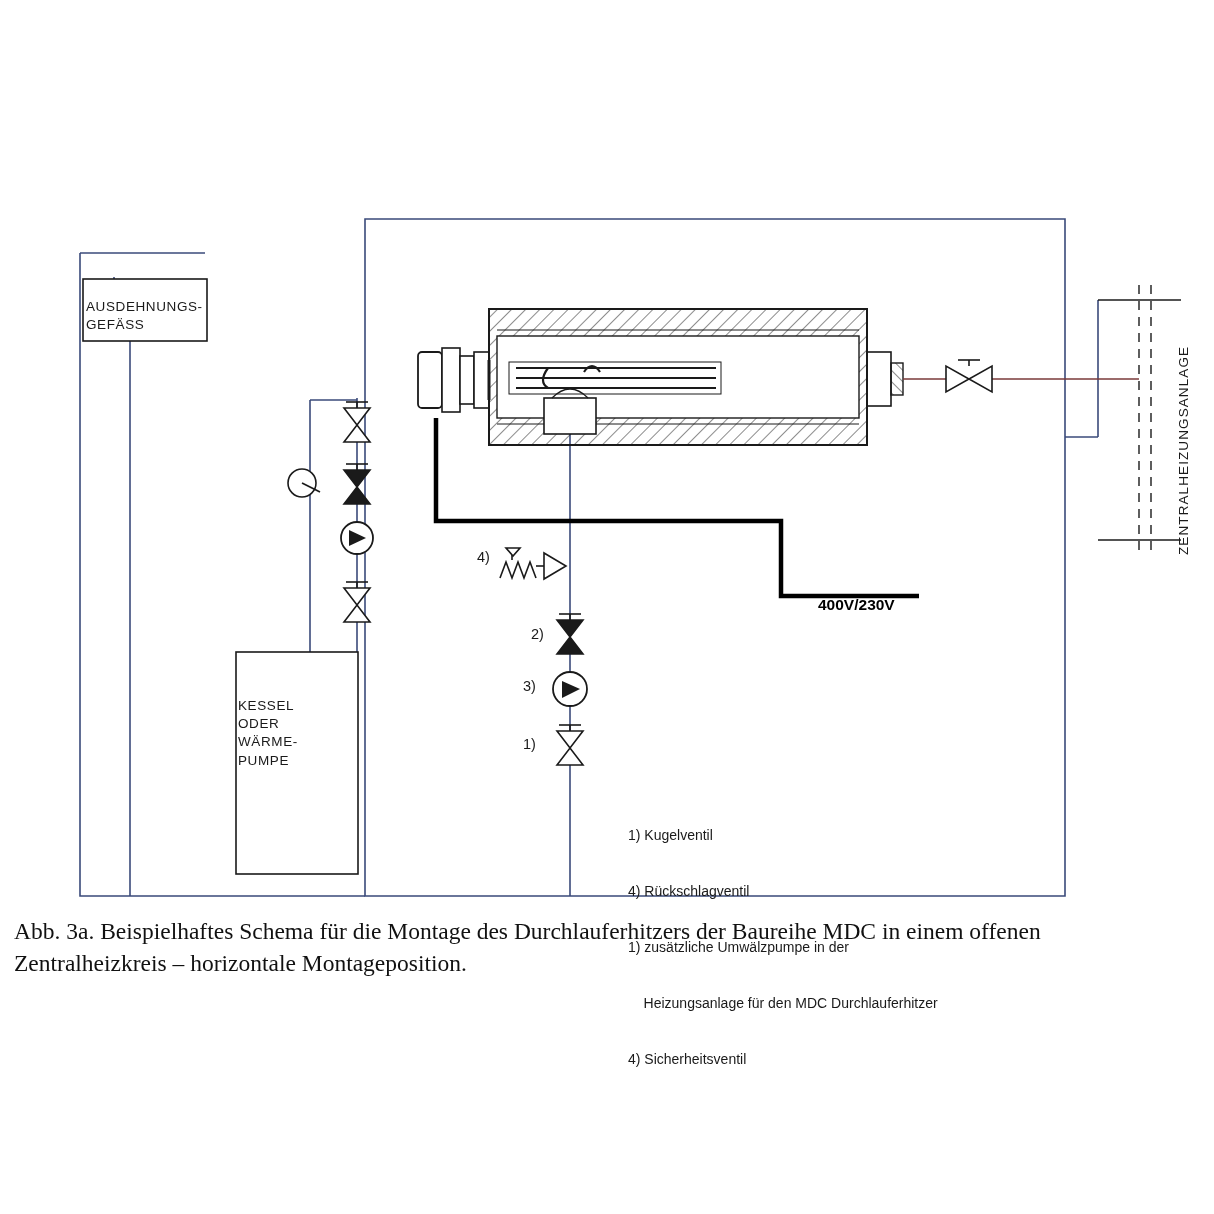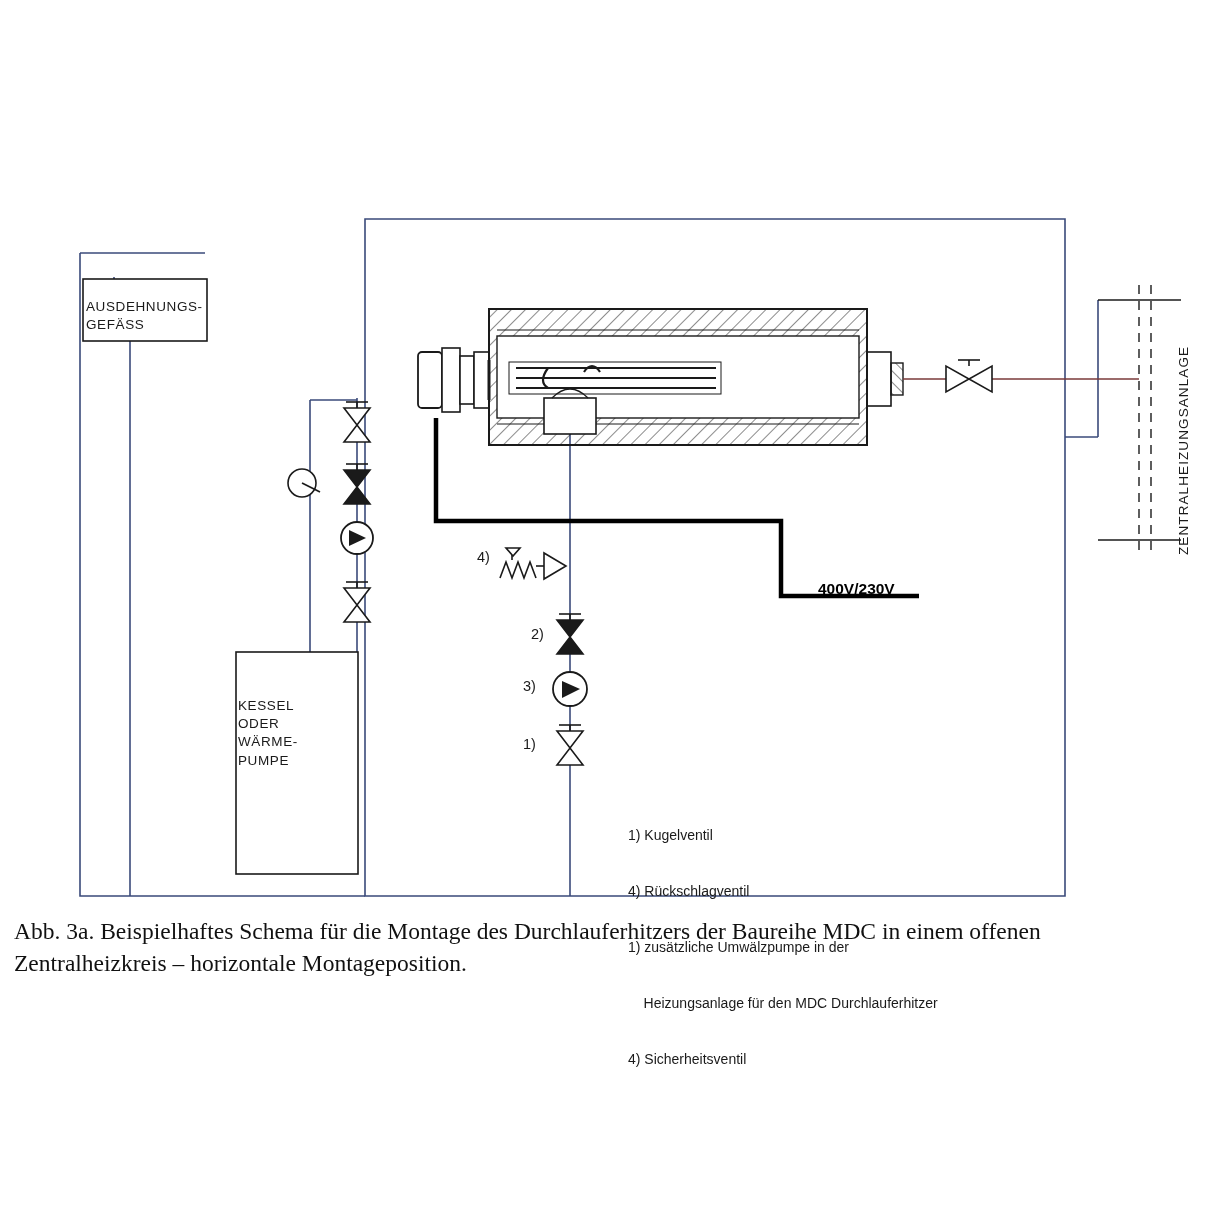--- a/index.html
+++ b/index.html
@@ -225,21 +225,21 @@
   <div class="lbl lbl-box" style="left:86px; top:298px; width:120px;">AUSDEHNUNGS-
 GEFÄSS</div>
 
   <div class="lbl lbl-box" style="left:238px; top:697px; width:95px;">KESSEL
 ODER
 WÄRME-
 PUMPE</div>
 
   <div class="lbl vert" style="left:1176px; top:555px;">ZENTRALHEIZUNGSANLAGE</div>
 
-  <div class="lbl lbl-bold" style="left:818px; top:580px;">400V/230V</div>
+  <div class="lbl lbl-bold" style="left:818px; top:596px;">400V/230V</div>
 
   <div class="lbl lbl-num" style="left:477px; top:549px;">4)</div>
   <div class="lbl lbl-num" style="left:531px; top:626px;">2)</div>
   <div class="lbl lbl-num" style="left:523px; top:678px;">3)</div>
   <div class="lbl lbl-num" style="left:523px; top:736px;">1)</div>
 
   <div class="legend">
     <div>1) Kugelventil</div>
     <div>4) Rückschlagventil</div>
     <div>1) zusätzliche Umwälzpumpe in der</div>

